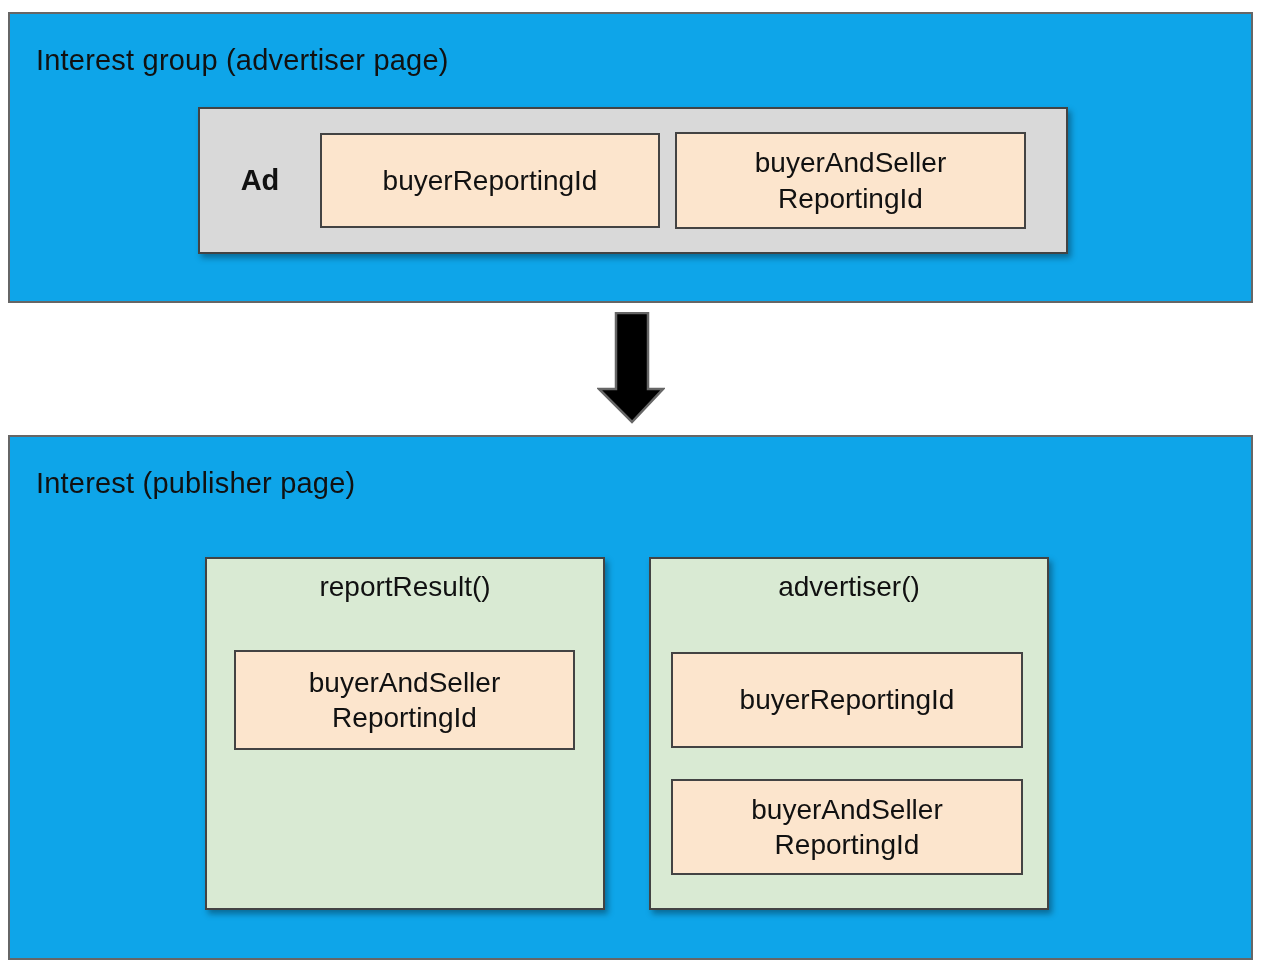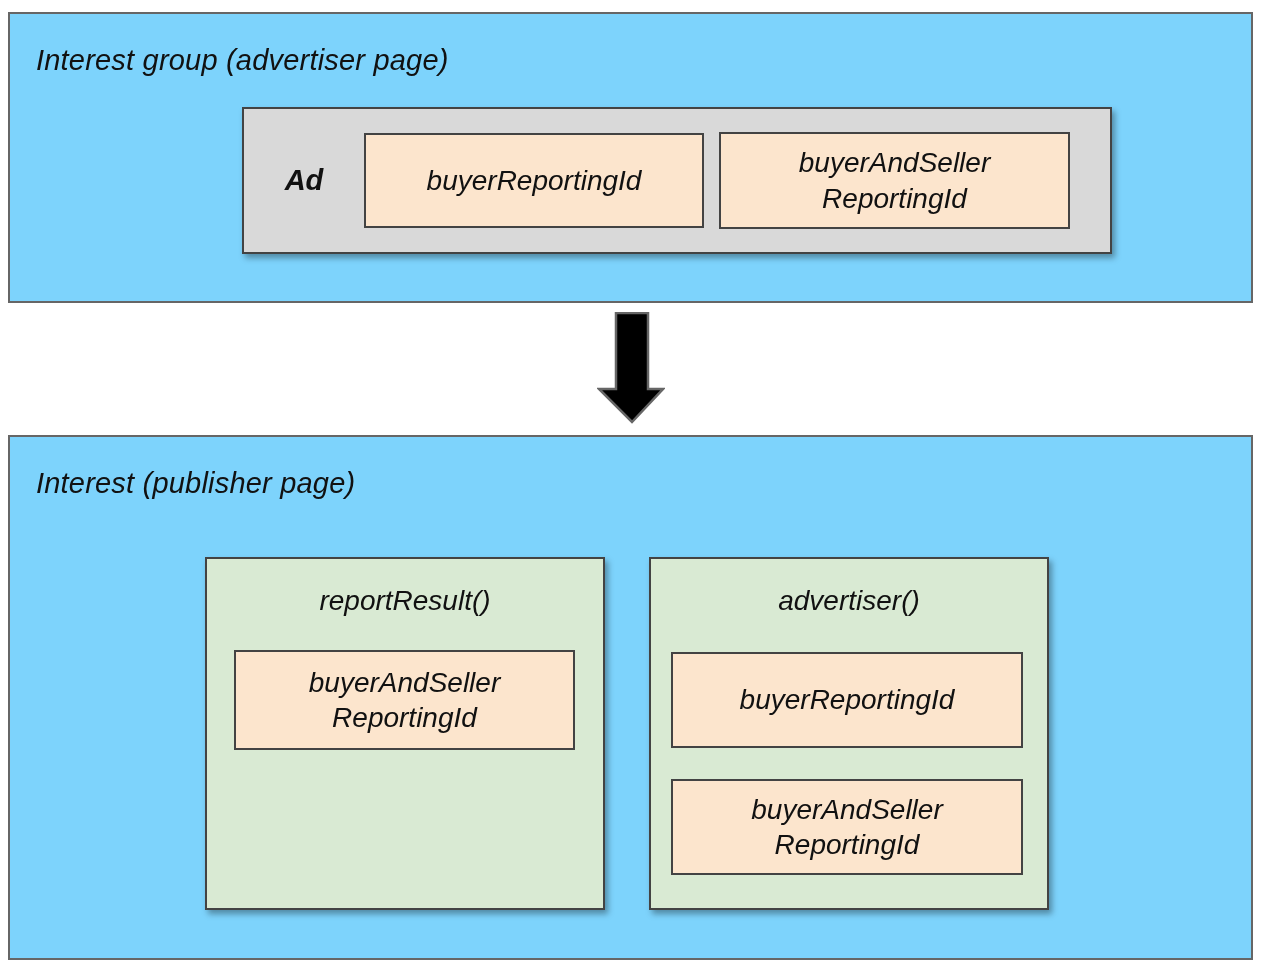--- a/index.html
+++ b/index.html
@@ -22,23 +22,22 @@
     color: var(--text-color);
   }
   .canvas {
     position: relative;
     width: 1264px;
     height: 974px;
     overflow: hidden;
   }
   .container {
     position: absolute;
-    background: #7dd3fc;
+    background: #0ea5e9;
     border: 2px solid var(--container-border);
-    font-style: italic;
   }
   .container.top { left: 8px; top: 12px; width: 1245px; height: 291px; }
   .container.bottom { left: 8px; top: 435px; width: 1245px; height: 525px; }
   .section-title {
     position: absolute;
     left: 26px;
     top: 30px;
     font-size: 29px;
     letter-spacing: 0.2px;
     color: var(--text-color);
@@ -48,21 +47,20 @@
     position: absolute;
     left: 188px;
     top: 93px;
     width: 870px;
     height: 147px;
     background: var(--gray-fill);
     border: 2px solid var(--box-border);
     box-shadow: 3px 4px 6px rgba(0,0,0,0.35);
     display: flex;
     align-items: center;
-    margin-left: 44px;
   }
   .ad-label {
     width: 120px;
     text-align: center;
     font-weight: bold;
     font-size: 29px;
     flex: 0 0 auto;
   }
   .chip {
     background: var(--tan-fill);
@@ -89,21 +87,21 @@
     top: 120px;
     width: 400px;
     height: 353px;
     background: var(--green-fill);
     border: 2px solid var(--box-border);
     box-shadow: 3px 4px 6px rgba(0,0,0,0.35);
   }
   .green-box.report-result { left: 195px; }
   .green-box.report-win { left: 639px; }
   .green-title {
-    margin-top: 26px;
+    margin-top: 12px;
     text-align: center;
     font-size: 28px;
   }
   .green-box .chip { position: absolute; }
   .report-result .chip.only { left: 27px; top: 91px; width: 341px; height: 100px; }
   .report-win .chip.first { left: 20px; top: 93px; width: 352px; height: 96px; }
   .report-win .chip.second { left: 20px; top: 220px; width: 352px; height: 96px; }
 </style>
 </head>
 <body>

